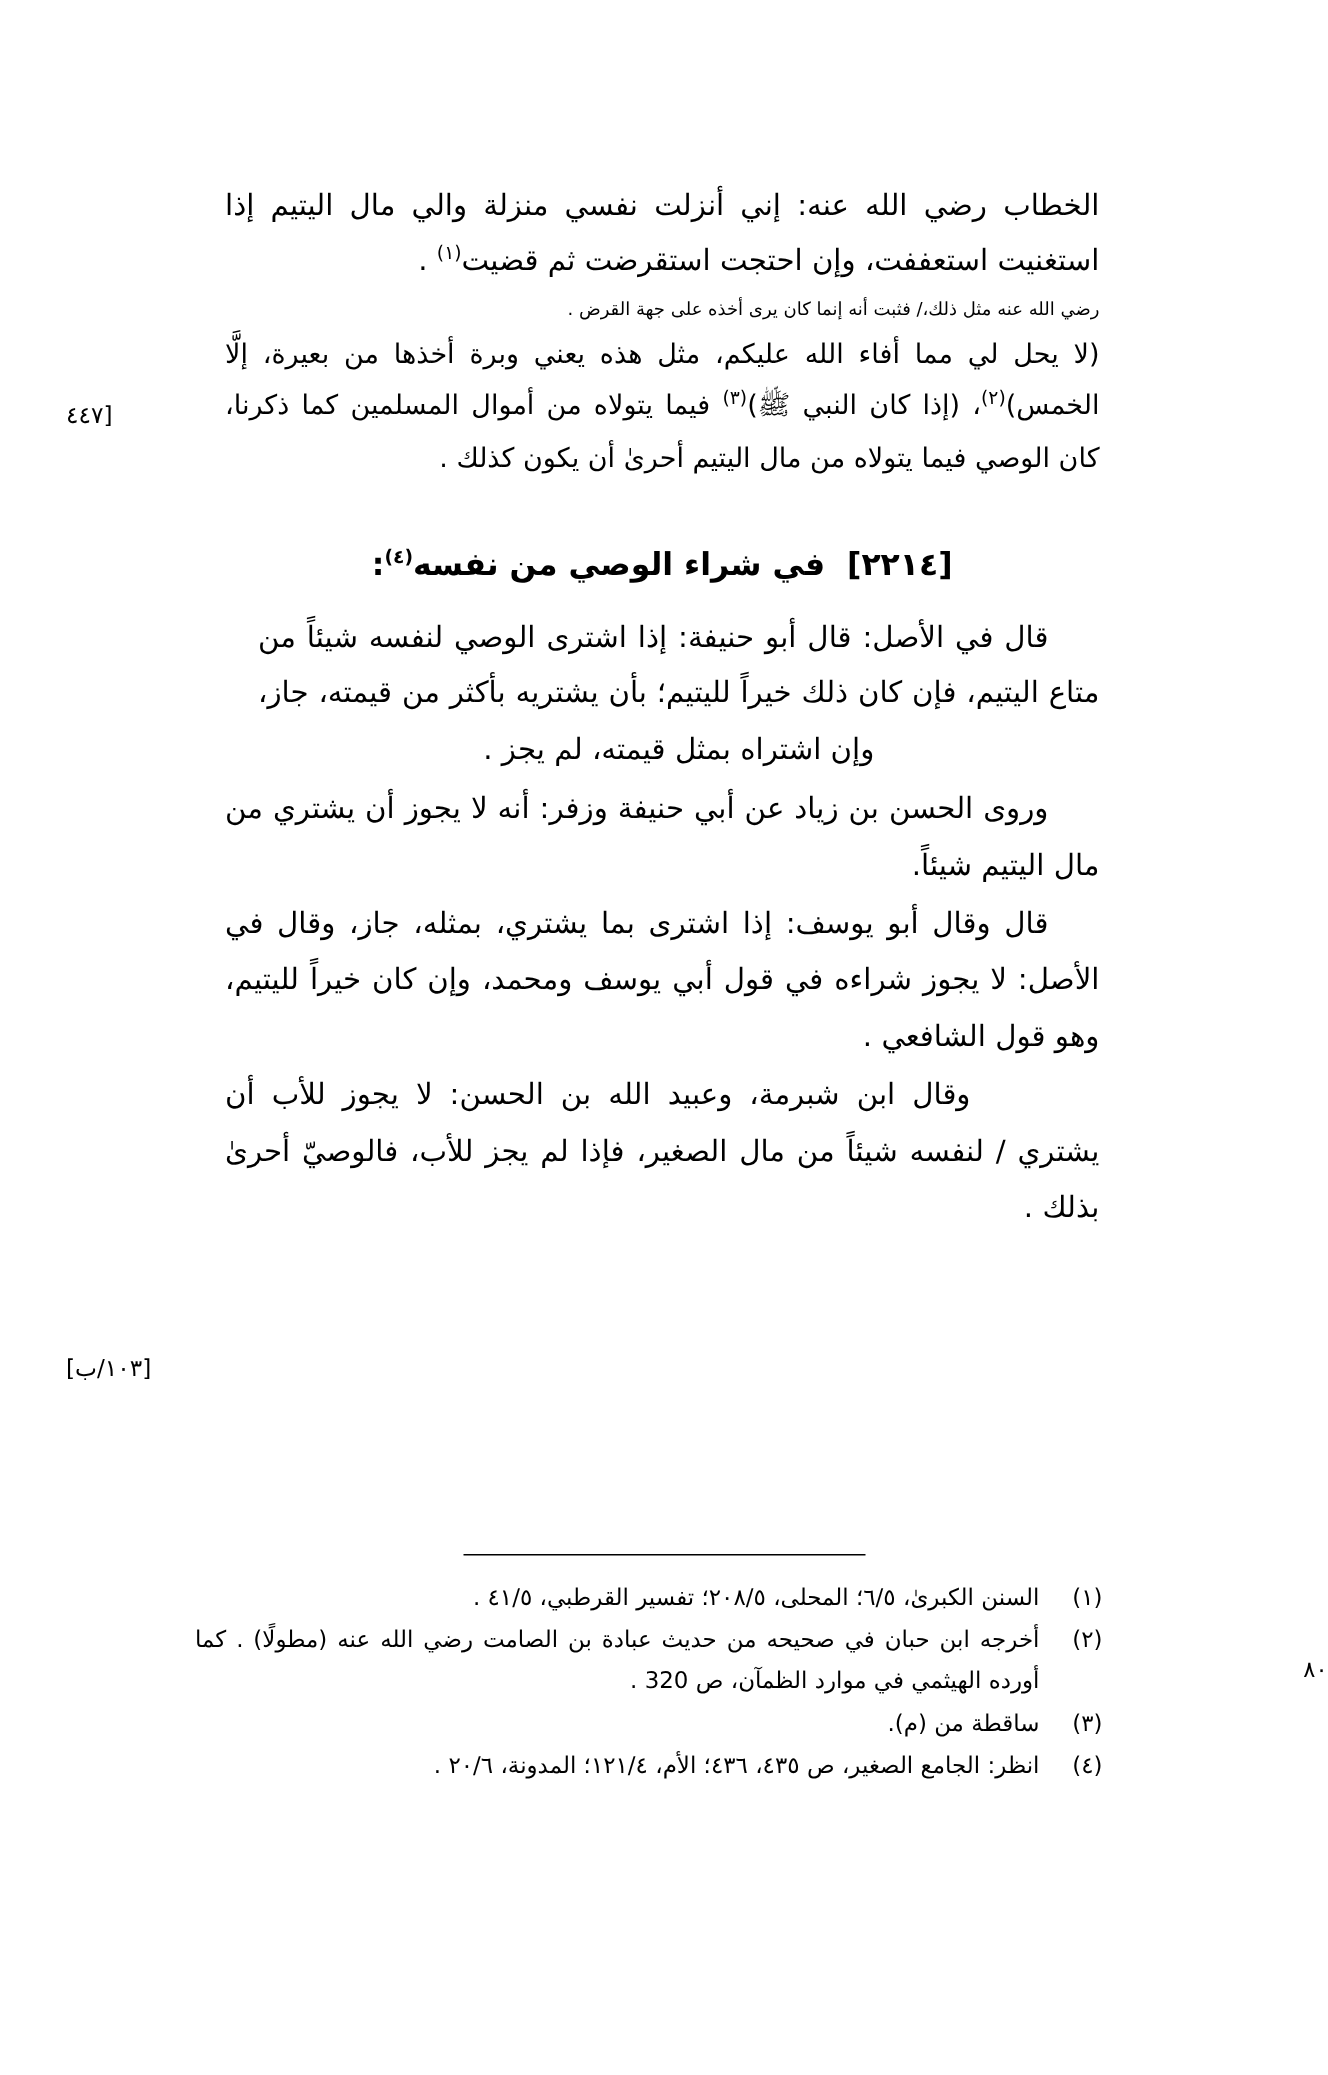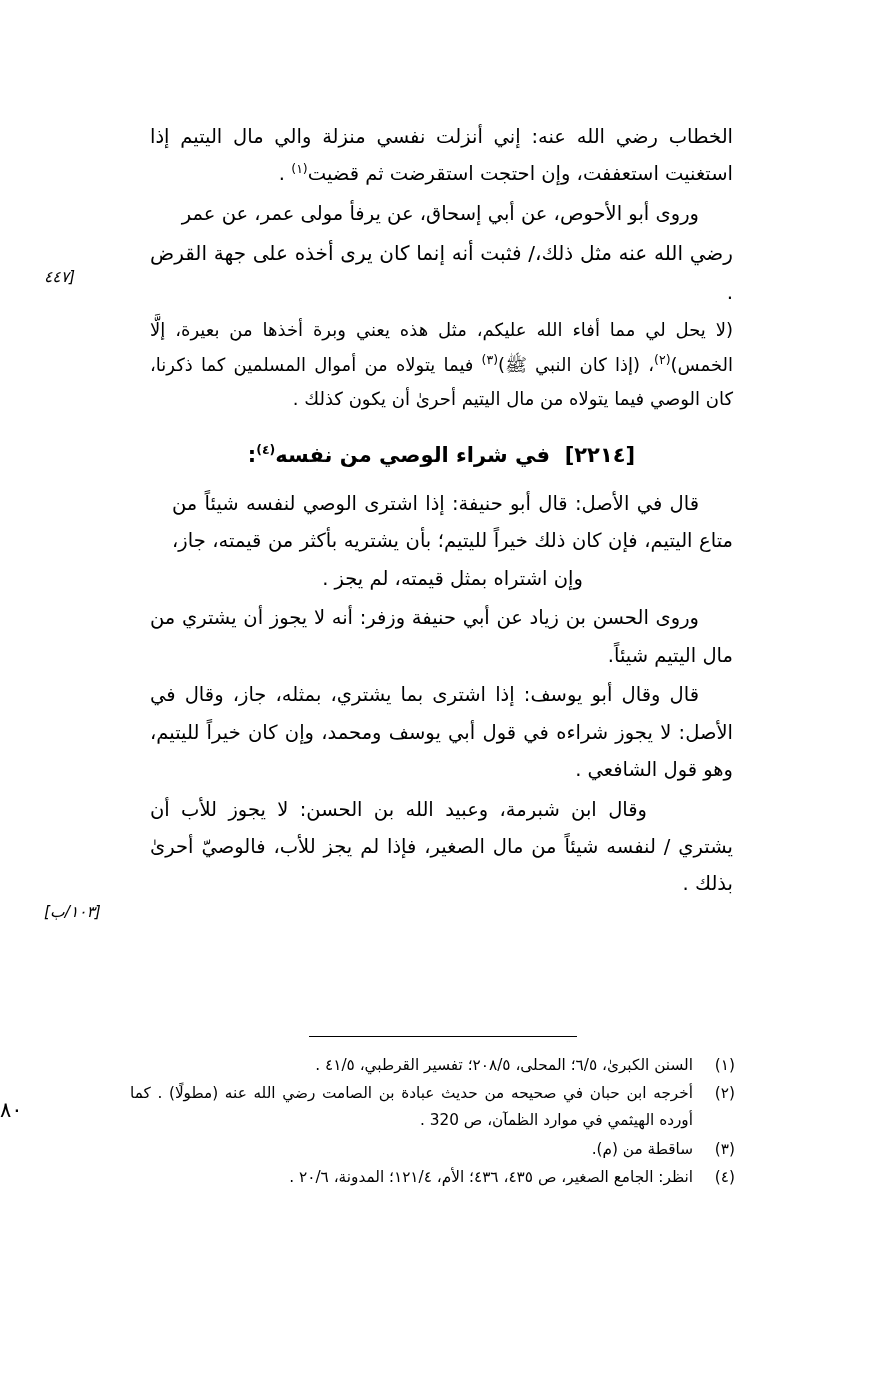--- a/index.html
+++ b/index.html
@@ -52,33 +52,32 @@
     font-size: 12.5px;
     vertical-align: super;
     line-height: 0;
   }
   .marg-left {
     position: absolute;
     left: 44px;
     font-size: 15.5px;
     direction: rtl;
     white-space: nowrap;
-    font-style: italic;
   }
   .marg-447 { top: 268px; }
   .marg-103 { top: 903px; text-align: center; }
   h2.section {
     font-size: 21px;
     font-weight: bold;
     text-align: center;
-    margin: 18px 0 10px 0;
+    margin: 32px 0 10px 0;
     direction: rtl;
   }
   .small-inline {
-    font-size: 20px;
+    font-size: 12px;
   }
   .footnote-rule {
     position: absolute;
     left: 0; right: 0;
     margin: 0 auto;
     width: 268px;
     border-top: 1.4px solid #000;
     top: 1036px;
   }
   .footnotes {
@@ -102,35 +101,34 @@
     padding-left: 6px;
   }
   .fntext {
     flex: 1 1 auto;
     text-align: justify;
   }
   .page-number {
     position: absolute;
     bottom: 56px;
     left: 0; right: 0;
-    text-align: left;
-    font-size: 21px;
+    text-align: right;
+    font-size: 15px;
     letter-spacing: 1px;
   }
 </style>
 </head>
 <body>
 
 <div class="page">
 
   <div class="body-text">
 
     <p class="para no-indent"><span>الخطاب رضي الله عنه: إني أنزلت نفسي منزلة والي مال اليتيم إذا استغنيت استعففت، وإن احتجت استقرضت ثم قضيت</span><sup class="fn">(١)</sup><span> .</span></p>
 
-    <p class="para"><span>وروى أبو الأحوص، عن أبي إسحاق، عن يرفأ مولى عمر، عن عمر</span></p>
 
     <p class="para no-indent small-inline last-right"><span>رضي الله عنه مثل ذلك،/ فثبت أنه إنما كان يرى أخذه على جهة القرض .</span></p>
 
 
     <p class="para no-indent hadith"><span>(لا يحل لي مما أفاء الله عليكم، مثل هذه يعني وبرة أخذها من بعيرة، إلَّا الخمس)</span><sup class="fn">(٢)</sup><span>، (إذا كان النبي ﷺ)</span><sup class="fn">(٣)</sup><span> فيما يتولاه من أموال المسلمين كما ذكرنا، كان الوصي فيما يتولاه من مال اليتيم أحرىٰ أن يكون كذلك .</span></p>
 
     <h2 class="section"><span>[٢٢١٤]</span>&nbsp;&nbsp;<span>في شراء الوصي من نفسه</span><sup class="fn">(٤)</sup><span>:</span></h2>
 
     <p class="para last-center"><span>قال في الأصل: قال أبو حنيفة: إذا اشترى الوصي لنفسه شيئاً من متاع اليتيم، فإن كان ذلك خيراً لليتيم؛ بأن يشتريه بأكثر من قيمته، جاز، وإن اشتراه بمثل قيمته، لم يجز .</span></p>
 

